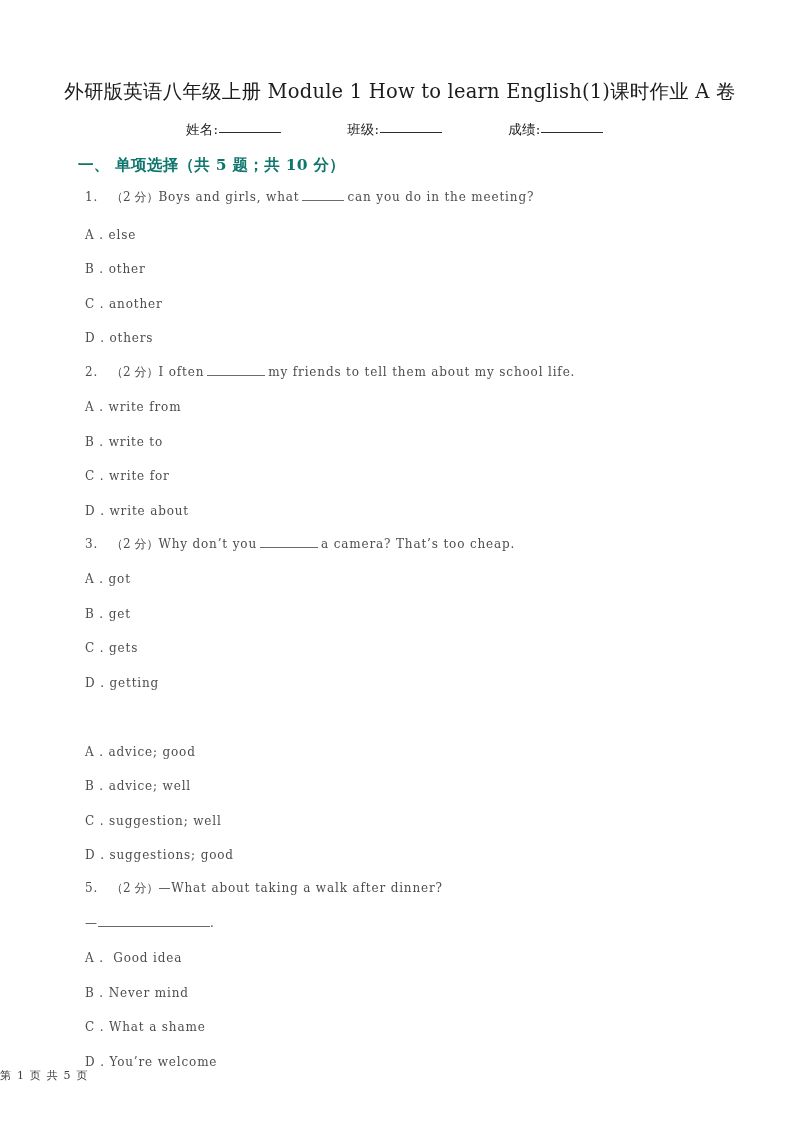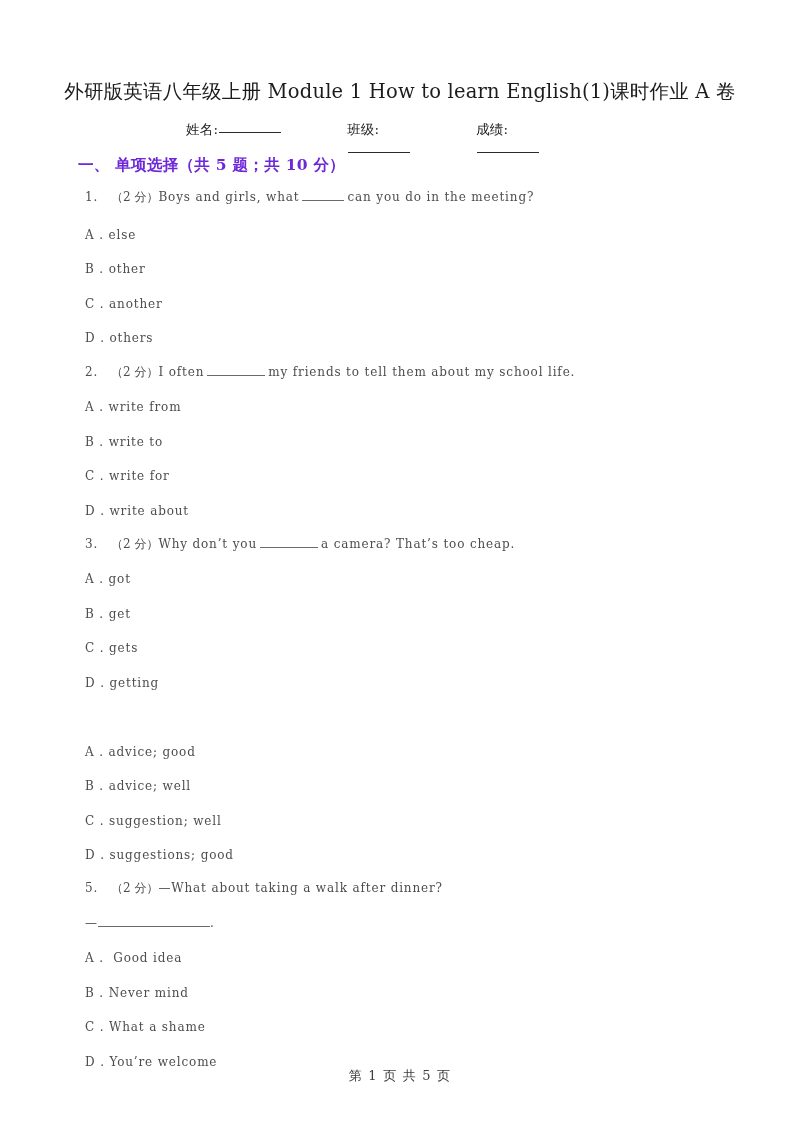--- a/index.html
+++ b/index.html
@@ -49,40 +49,40 @@
     font-family: "DejaVu Serif", "Liberation Serif", serif;
     font-size: 13.5px;
     line-height: 20px;
     color: #1c1c1c;
   }
   .info-field {
     display: flex;
     align-items: flex-start;
     white-space: nowrap;
   }
-  .info-field + .info-field { margin-left: 66px; flex-direction: column; }
+  .info-field + .info-field { margin-left: 66px; }
   .info-label { letter-spacing: 0.2px; }
   .info-blank {
     display: inline-block;
     width: 62px;
     border-bottom: 1.4px solid #2a2a2a;
     height: 13px;
     margin-left: 1px;
   }
 
   
   .section-heading {
     position: absolute;
     left: 78px;
     top: 118px;
     font-family: "DejaVu Serif", "Liberation Serif", serif;
     font-weight: bold;
     font-size: 15.5px;
     line-height: 24px;
-    color: #6d28d9;
+    color: #0f766e;
     white-space: nowrap;
     letter-spacing: 0.3px;
   }
 
   
   .qline, .optline, .contline {
     position: absolute;
     left: 85px;
     font-family: "DejaVu Serif", "Liberation Serif", serif;
     font-size: 12px;
@@ -118,23 +118,22 @@
   .blank.b-long  { width: 112px; margin: 0 0 0 1px; }
 
   .emdash { letter-spacing: 0; }
 
   
   .footer {
     position: absolute;
     left: 0;
     top: 1032px;
     width: 800px;
-    text-align: center;
-    font-family: "DejaVu Serif", "Liberation Serif", serif;
-    font-size: 13px;
+    font-family: "DejaVu Serif", "Liberation Serif", serif;
+    font-size: 11px;
     line-height: 18px;
     color: #3d3d3d;
     letter-spacing: 1.2px;
   }
 </style>
 </head>
 <body>
 
 <div class="page">
 

